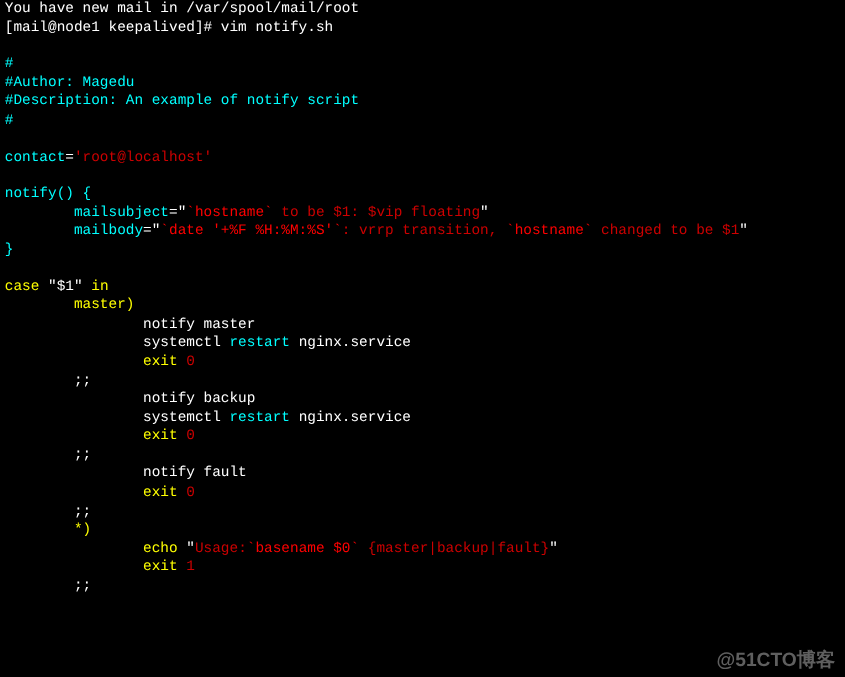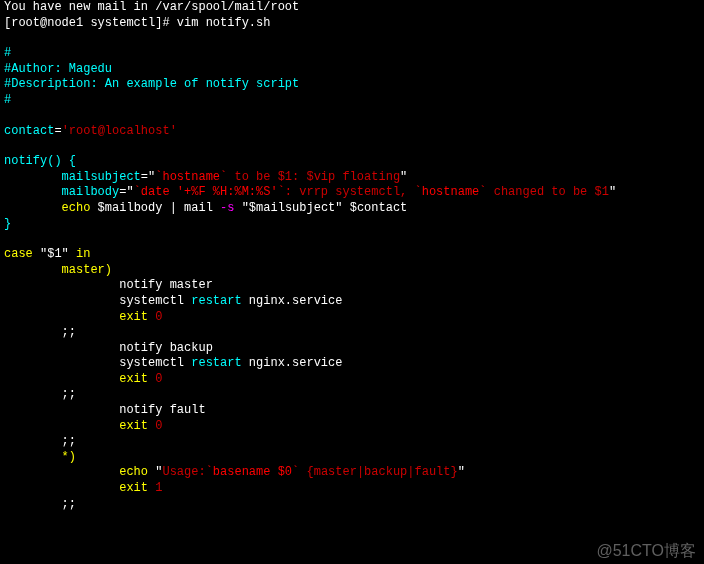--- a/index.html
+++ b/index.html
@@ -30,40 +30,40 @@
     .darkred { color: #cd0000; }
     .magenta { color: #ff00ff; }
     .watermark {
       position: absolute;
       right: 8px;
       bottom: 2px;
       color: #888888;
       font-size: 16px;
       font-family: Arial, sans-serif;
       opacity: 0.7;
+      font-weight: bold;
     }
   </style>
 </head>
 <body>
 
 <div>
 <div class="line"><span class="white">You have new mail in /var/spool/mail/root</span></div>
-<div class="line"><span class="white">[root@node1 systemctl]# </span><span class="white">vim notify.sh</span></div>
+<div class="line"><span class="white">[mail@node1 keepalived]# </span><span class="white">vim notify.sh</span></div>
 <div class="line"></div>
 <div class="line"><span class="cyan">#</span></div>
 <div class="line"><span class="cyan">#Author: Magedu</span></div>
 <div class="line"><span class="cyan">#Description: An example of notify script</span></div>
 <div class="line"><span class="cyan">#</span></div>
 <div class="line"></div>
 <div class="line"><span class="cyan">contact</span><span class="white">=</span><span class="darkred">'root@localhost'</span></div>
 <div class="line"></div>
 <div class="line"><span class="cyan">notify() {</span></div>
 <div class="line"><span class="cyan">        mailsubject</span><span class="white">=</span><span class="white">"</span><span class="red">`hostname`</span><span class="darkred"> to be $1: $vip floating</span><span class="white">"</span></div>
-<div class="line"><span class="cyan">        mailbody</span><span class="white">=</span><span class="white">"</span><span class="red">`date '+%F %H:%M:%S'`</span><span class="darkred">: vrrp systemctl, </span><span class="red">`hostname`</span><span class="darkred"> changed to be $1</span><span class="white">"</span></div>
-<div class="line"><span class="yellow">        echo</span><span class="white"> $mailbody | </span><span class="white">mail </span><span class="magenta">-s</span><span class="white"> "$mailsubject" </span><span class="white">$contact</span></div>
+<div class="line"><span class="cyan">        mailbody</span><span class="white">=</span><span class="white">"</span><span class="red">`date '+%F %H:%M:%S'`</span><span class="darkred">: vrrp transition, </span><span class="red">`hostname`</span><span class="darkred"> changed to be $1</span><span class="white">"</span></div>
 <div class="line"><span class="cyan">}</span></div>
 <div class="line"></div>
 <div class="line"><span class="yellow">case</span><span class="white"> "$1" </span><span class="yellow">in</span></div>
 <div class="line"><span class="yellow">        master)</span></div>
 <div class="line"><span class="white">                notify master</span></div>
 <div class="line"><span class="white">                systemctl </span><span class="cyan">restart</span><span class="white"> nginx.service</span></div>
 <div class="line"><span class="yellow">                exit</span><span class="darkred"> 0</span></div>
 <div class="line"><span class="white">        ;;</span></div>
 <div class="line"><span class="white">                notify backup</span></div>
 <div class="line"><span class="white">                systemctl </span><span class="cyan">restart</span><span class="white"> nginx.service</span></div>

